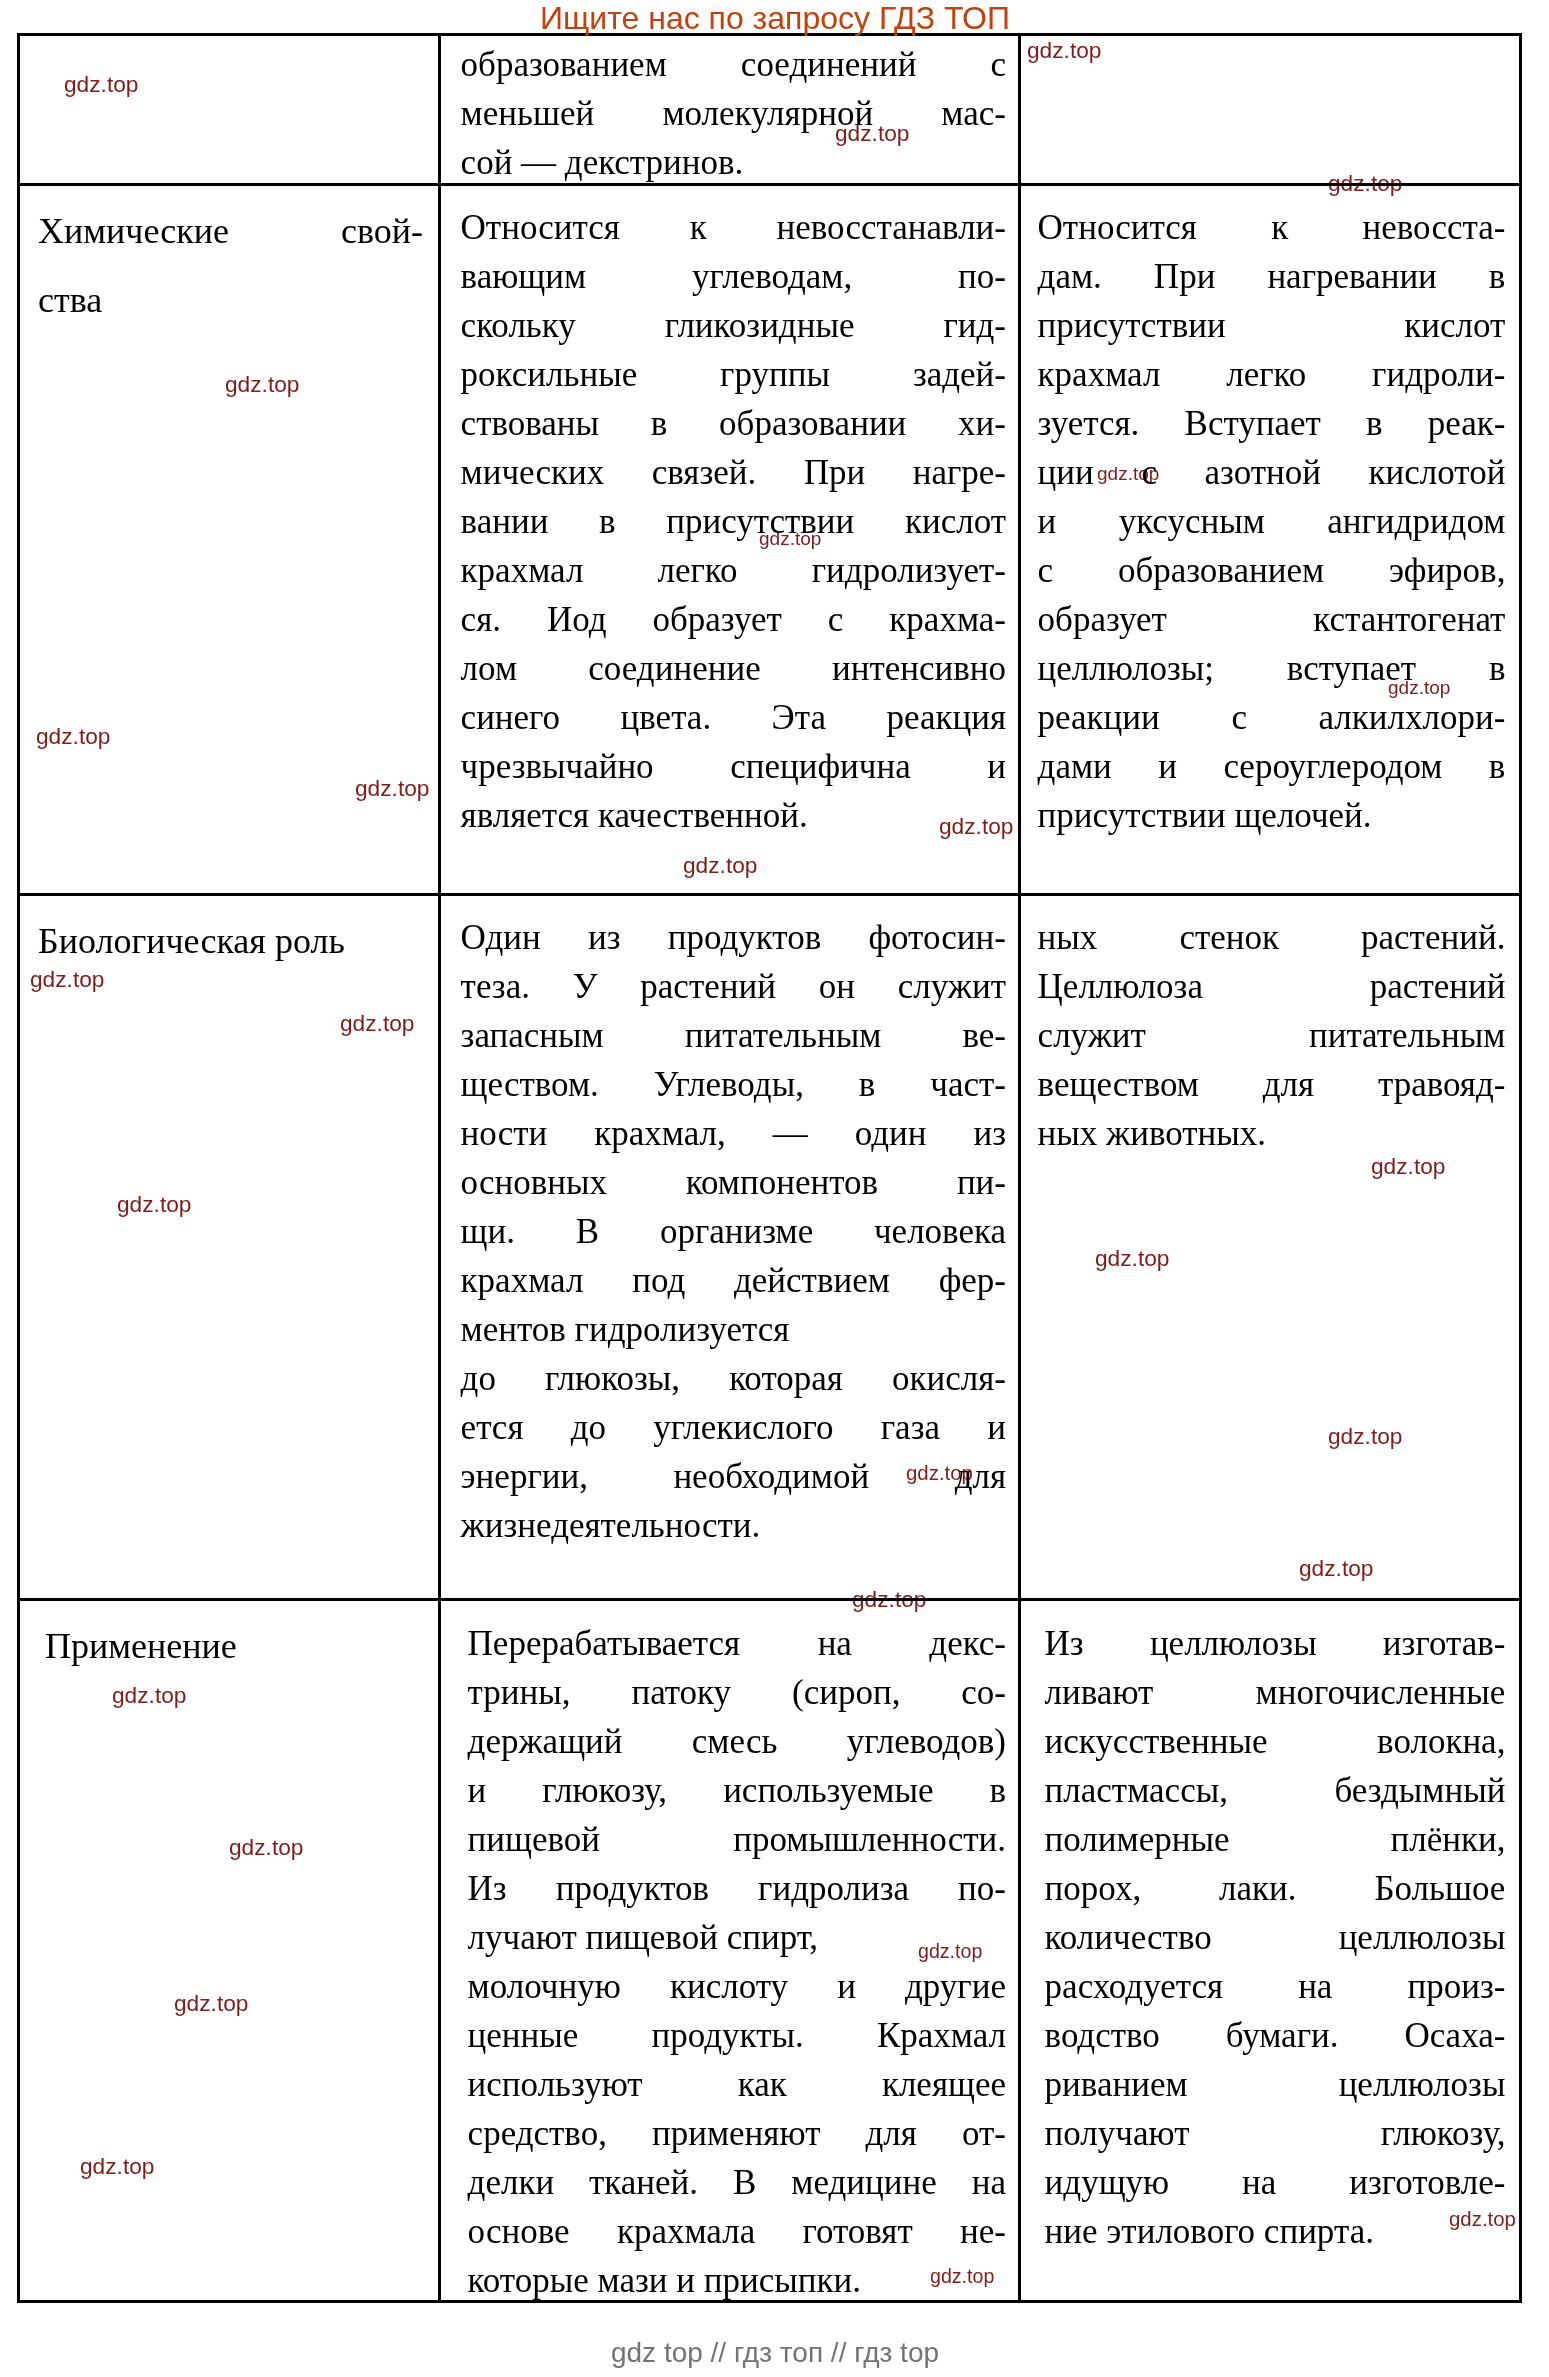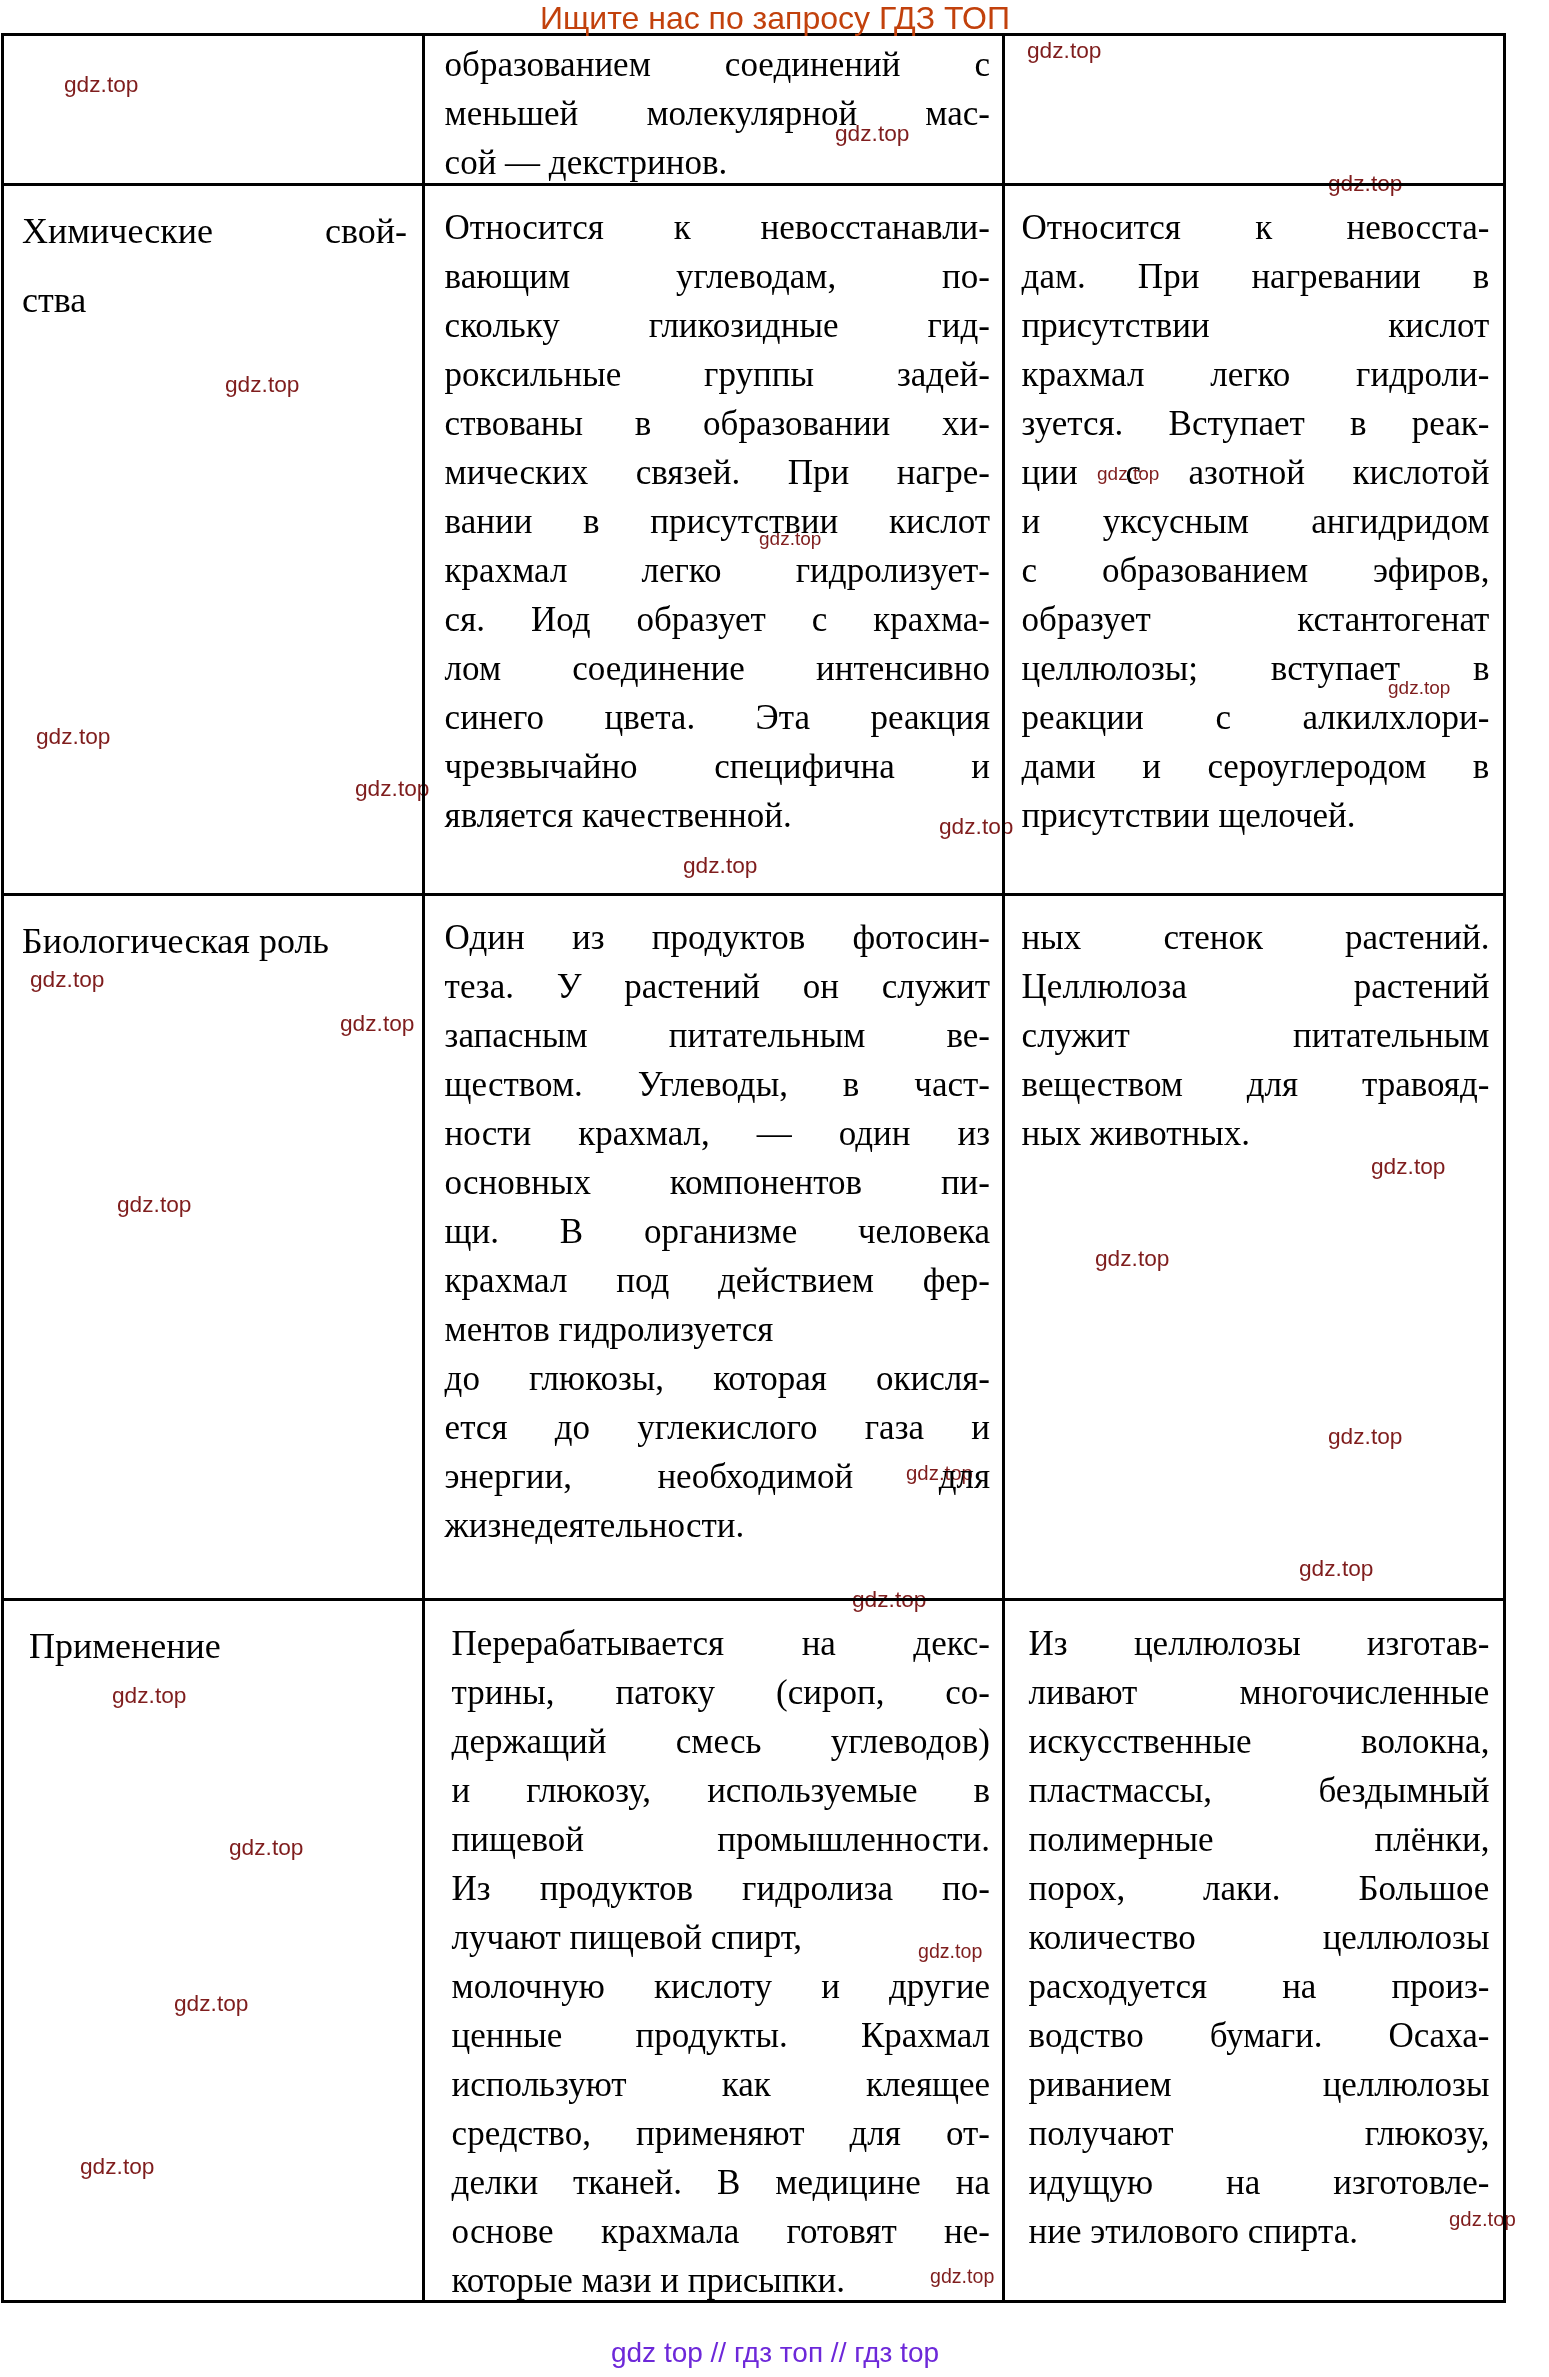--- a/index.html
+++ b/index.html
@@ -33,21 +33,21 @@
   .wm-layer{position:absolute;inset:0;z-index:0;}
   .wm{
     position:absolute;
     font-family:"Liberation Sans", sans-serif;
     color:#7f1d1d;
     white-space:nowrap;
     line-height:1.1;
   }
   .grid{
     position:absolute;
-    left:1px;top:33px;
+    left:17px;top:33px;
     display:grid;
     grid-template-columns:421px 580px 498px;
     grid-template-rows:150px 710px 705px 699px;
     border:3.8px solid #000;
     z-index:1;
   }
   .cell{
     border-right:3px solid #000;
     border-bottom:3px solid #000;
     background:transparent;
@@ -488,15 +488,15 @@
           <span>глюкозу,</span>
         </div>
         <div class="line j">
           <span>идущую</span>
           <span>на</span>
           <span>изготовле-</span>
         </div>
         <div class="line">ние этилового спирта.</div>
       </div>
     </div>
-  <div class="page-footer" style="color: #6d28d9;">gdz top // гдз топ // гдз top</div>
+  <div class="page-footer" style="color: #737373;">gdz top // гдз топ // гдз top</div>
 </div>
 
 
 </body></html>

